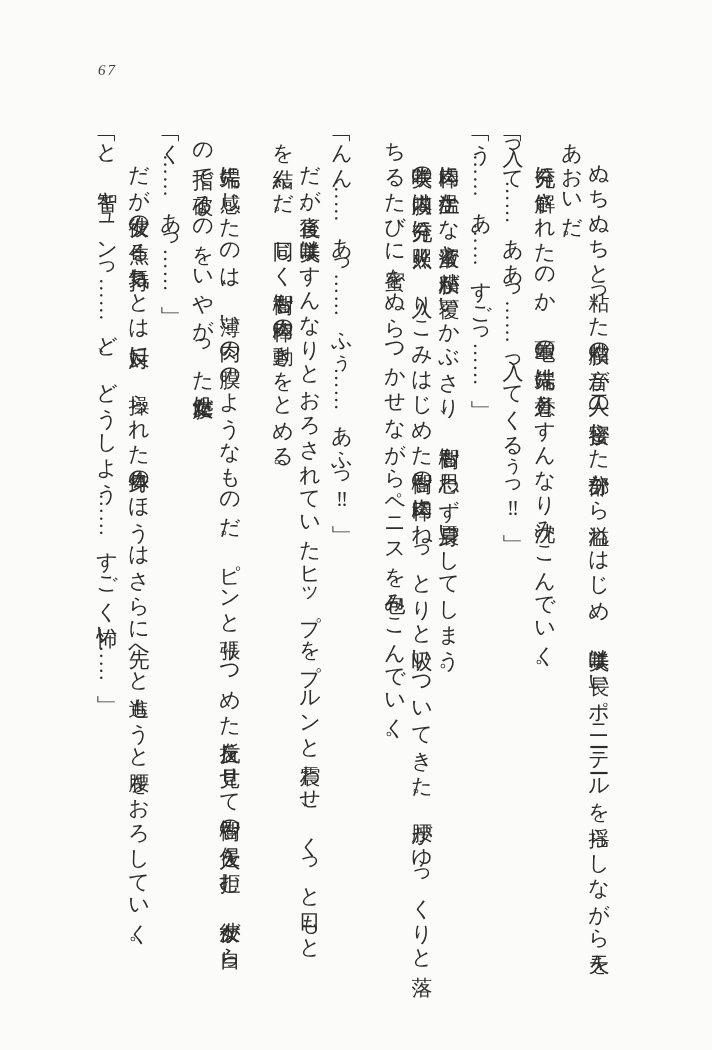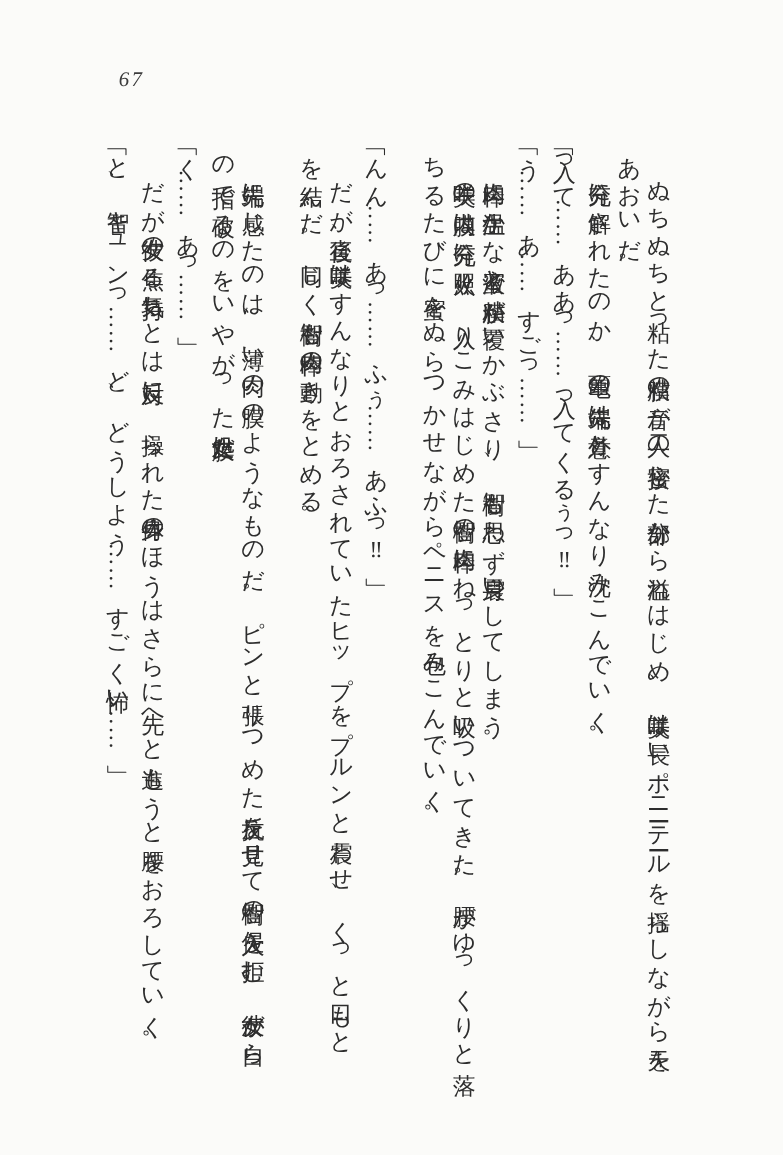--- a/index.html
+++ b/index.html
@@ -14,24 +14,24 @@
   }
   .book-page {
     position: relative;
     width: 712px;
     height: 1050px;
     background: var(--page-bg, #fbfbf9);
   }
   .page-number {
     position: absolute;
     top: 62px;
-    left: 108px;
+    left: 98px;
     font-family: "Liberation Serif", "DejaVu Serif", serif;
     font-style: italic;
-    font-size: 19px;
+    font-size: 15px;
     letter-spacing: 2px;
     color: #3c3c3c;
   }
   .text-block {
     position: absolute;
     top: 128px;
     right: 100px;
     height: 840px;
     writing-mode: vertical-rl;
     text-orientation: mixed;

